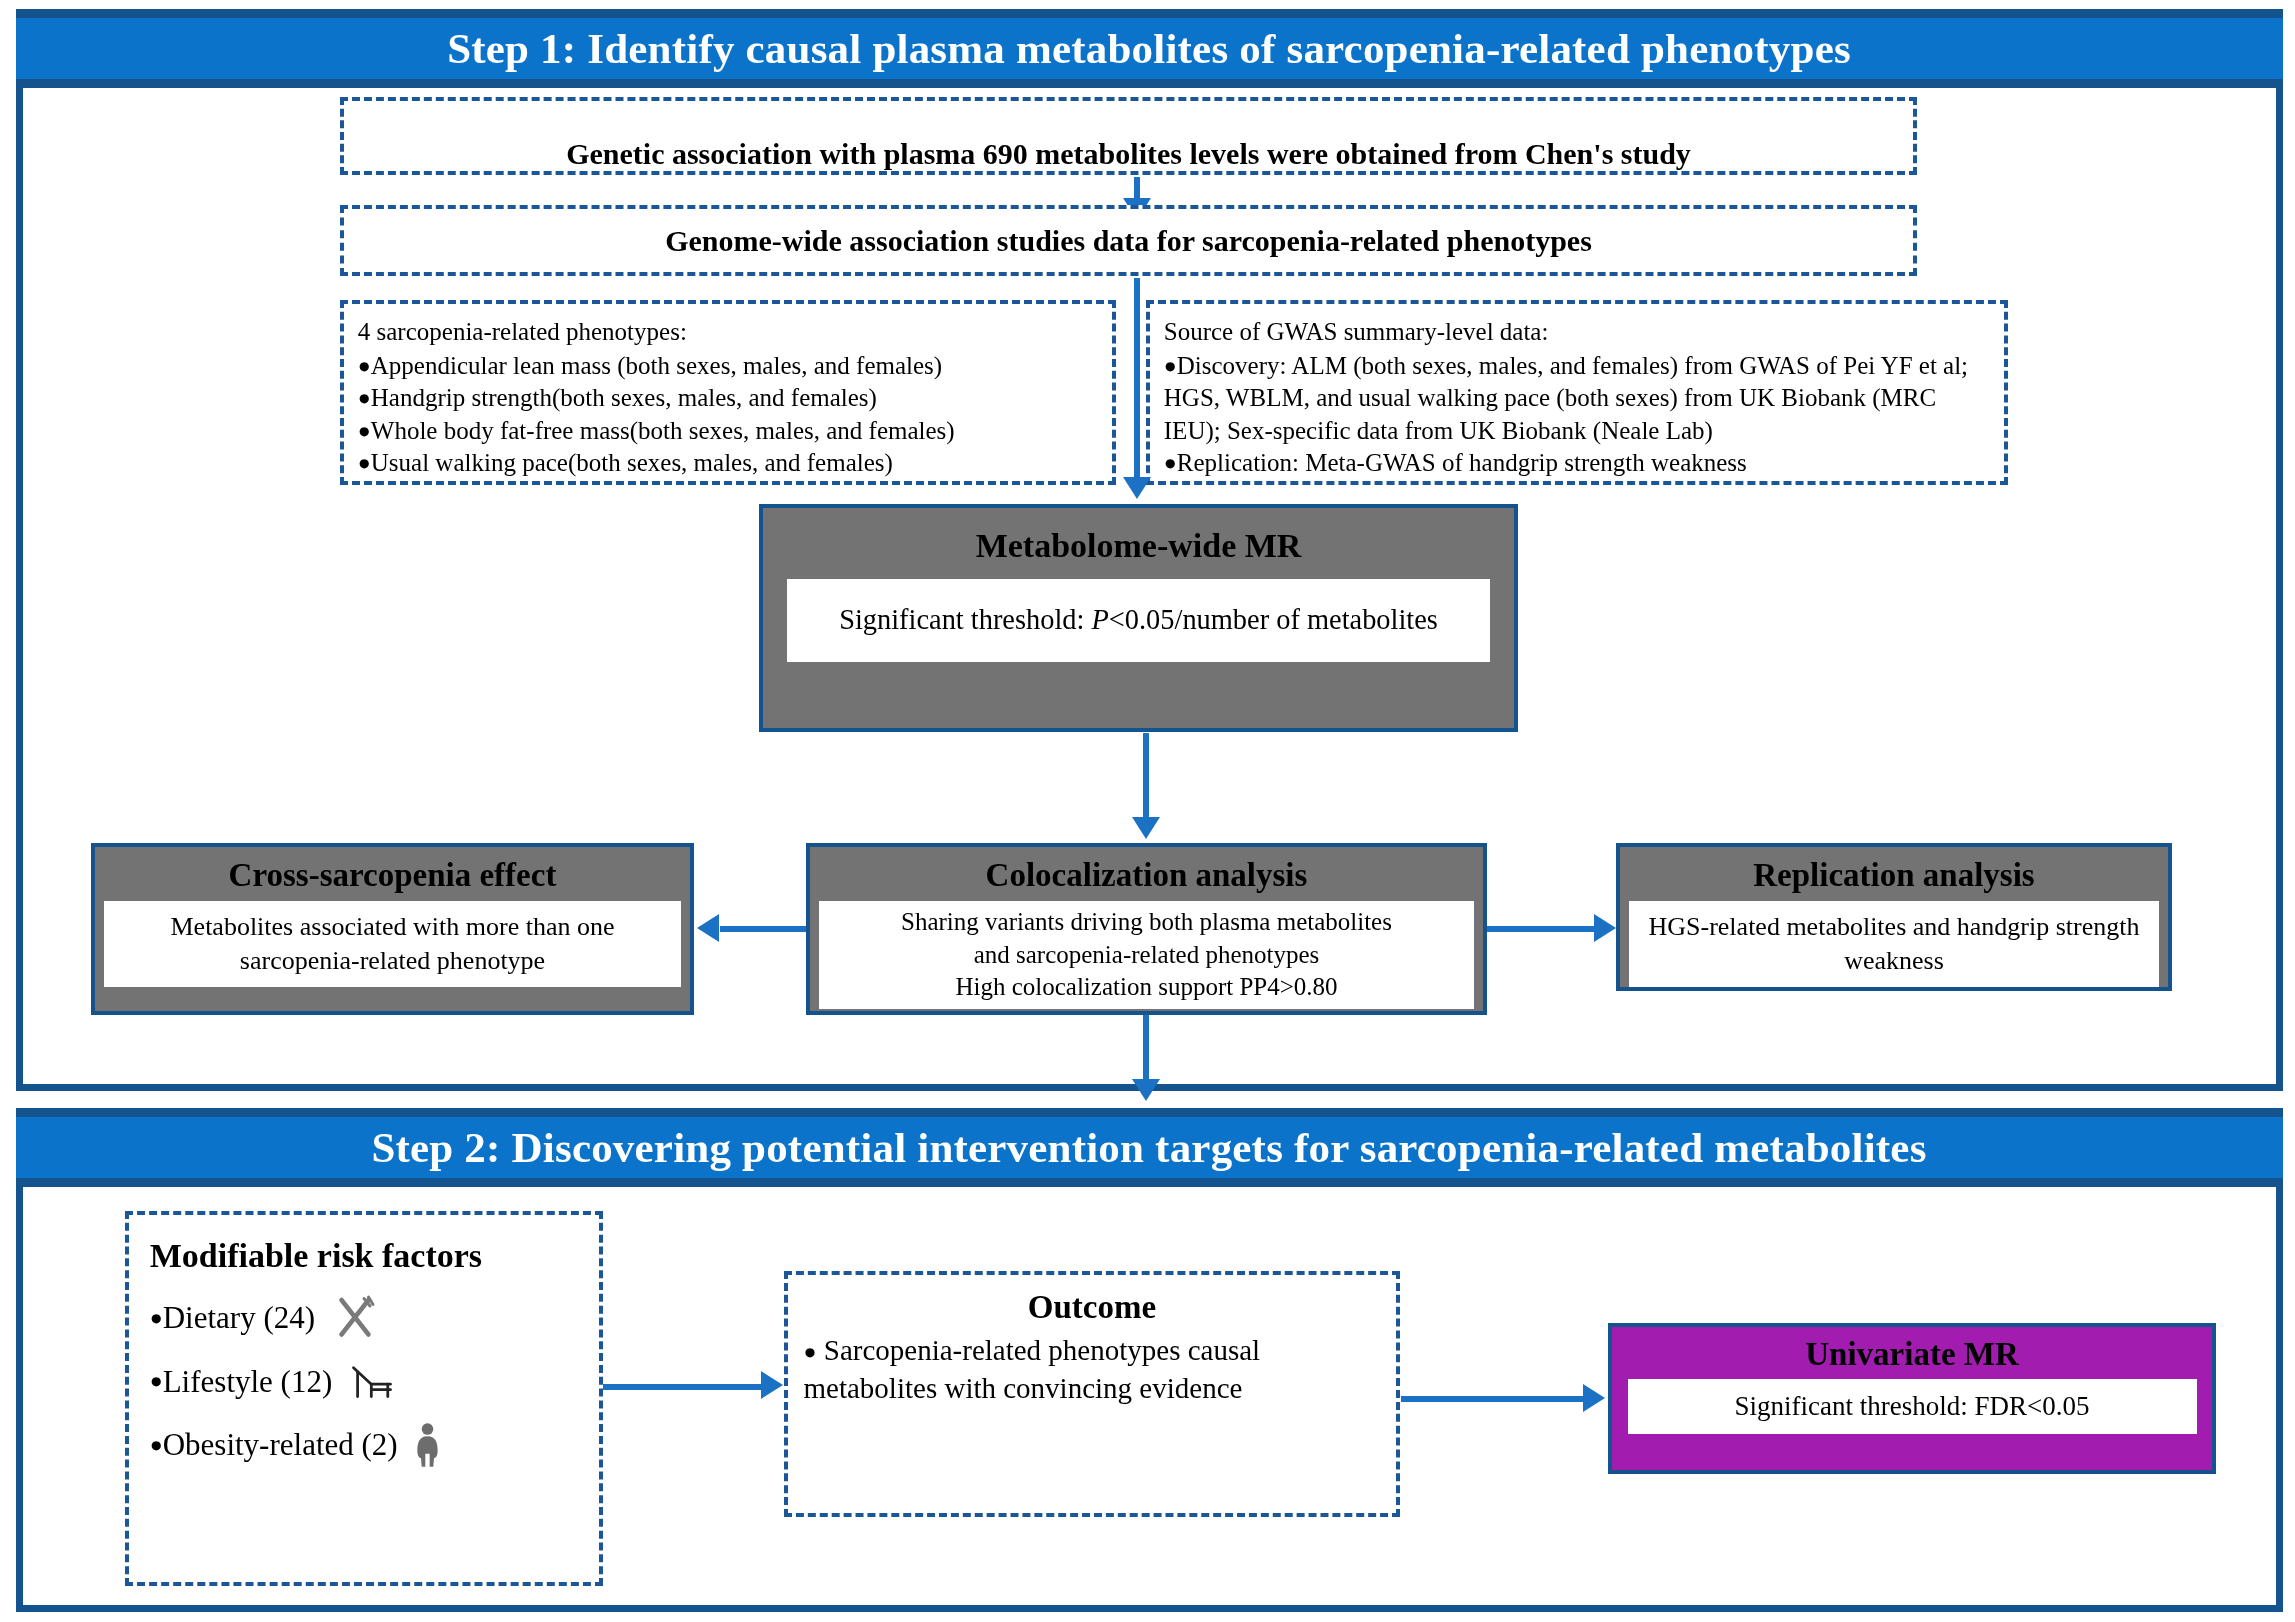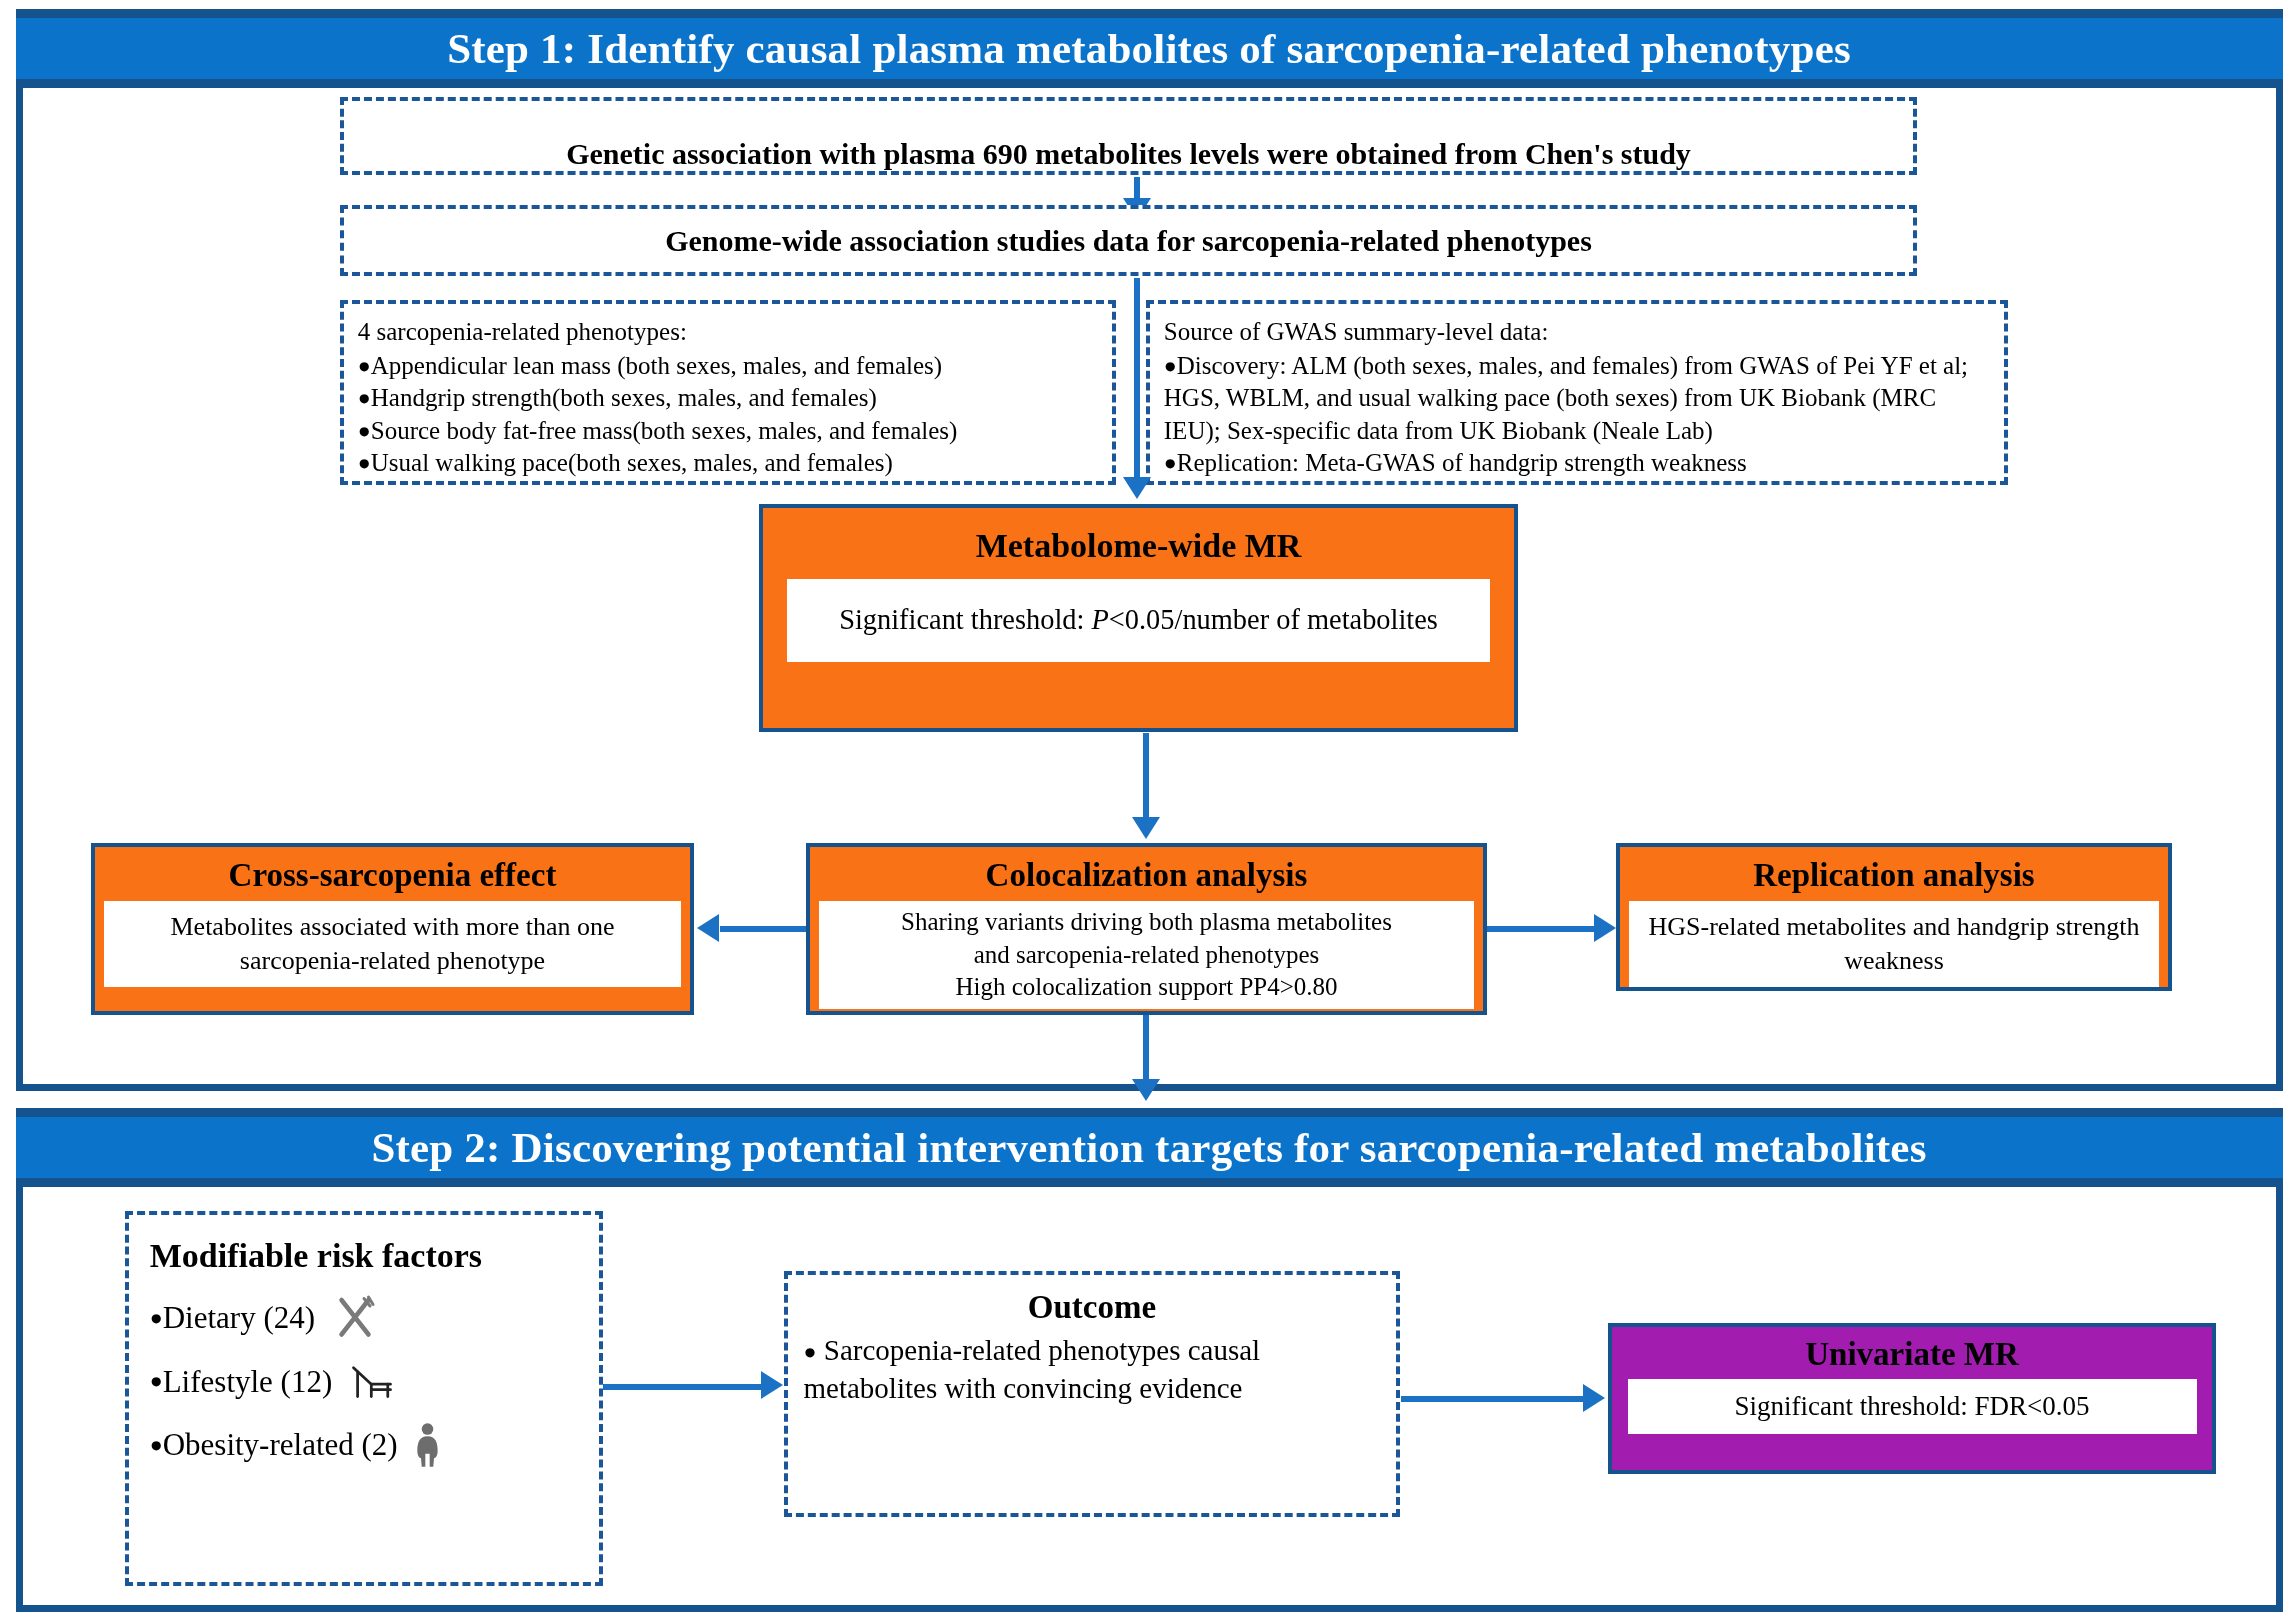--- a/index.html
+++ b/index.html
@@ -48,21 +48,21 @@
   
   .dashed-box {
     position: absolute;
     border: 4.3px dashed #1b5699;
     background: #ffffff;
     box-sizing: border-box;
   }
   .solid-box {
     position: absolute;
     border: 4.3px solid #15538f;
-    background: #f97316;
+    background: #737373;
     box-sizing: border-box;
   }
   .solid-box.muted { background: #a21caf; }
 
   .box-title {
     text-align: center;
     font-weight: bold;
     color: #000000;
   }
   .inner-white {
@@ -193,21 +193,21 @@
 
   <div class="dashed-box" id="box-phenotypes">
     <div class="list-head">4 sarcopenia-related phenotypes:</div>
     <div class="list-item">
       <span class="bullet">●</span><span>Appendicular lean mass (both sexes, males, and females)</span>
     </div>
     <div class="list-item">
       <span class="bullet">●</span><span>Handgrip strength(both sexes, males, and females)</span>
     </div>
     <div class="list-item">
-      <span class="bullet">●</span><span>Source body fat-free mass(both sexes, males, and females)</span>
+      <span class="bullet">●</span><span>Whole body fat-free mass(both sexes, males, and females)</span>
     </div>
     <div class="list-item">
       <span class="bullet">●</span><span>Usual walking pace(both sexes, males, and females)</span>
     </div>
   </div>
 
   <div class="dashed-box" id="box-sources">
     <div class="list-head">Source of GWAS summary-level data:</div>
     <div class="list-item">
       <span class="bullet">●</span><span>Discovery: ALM (both sexes, males, and females) from GWAS of Pei YF et al; HGS, WBLM, and usual walking pace (both sexes) from UK Biobank (MRC IEU); Sex-specific data from UK Biobank (Neale Lab)</span>

